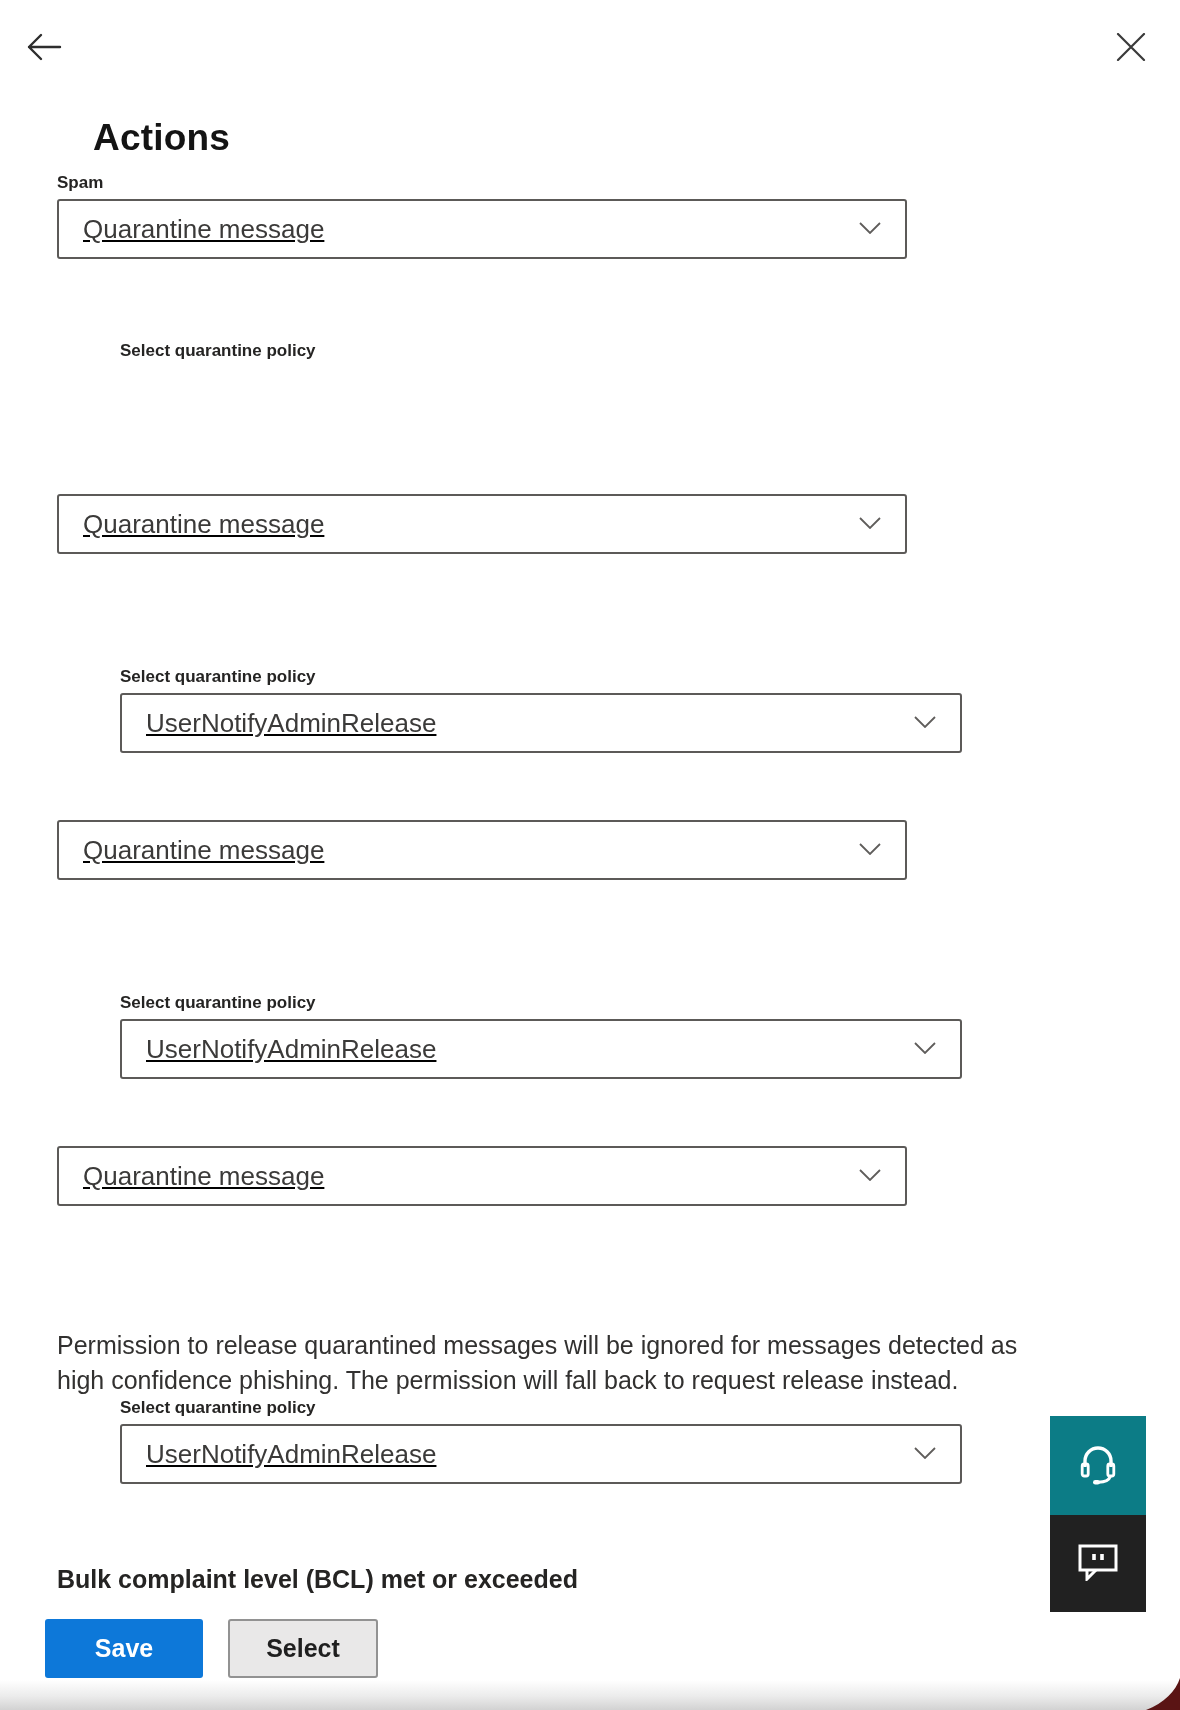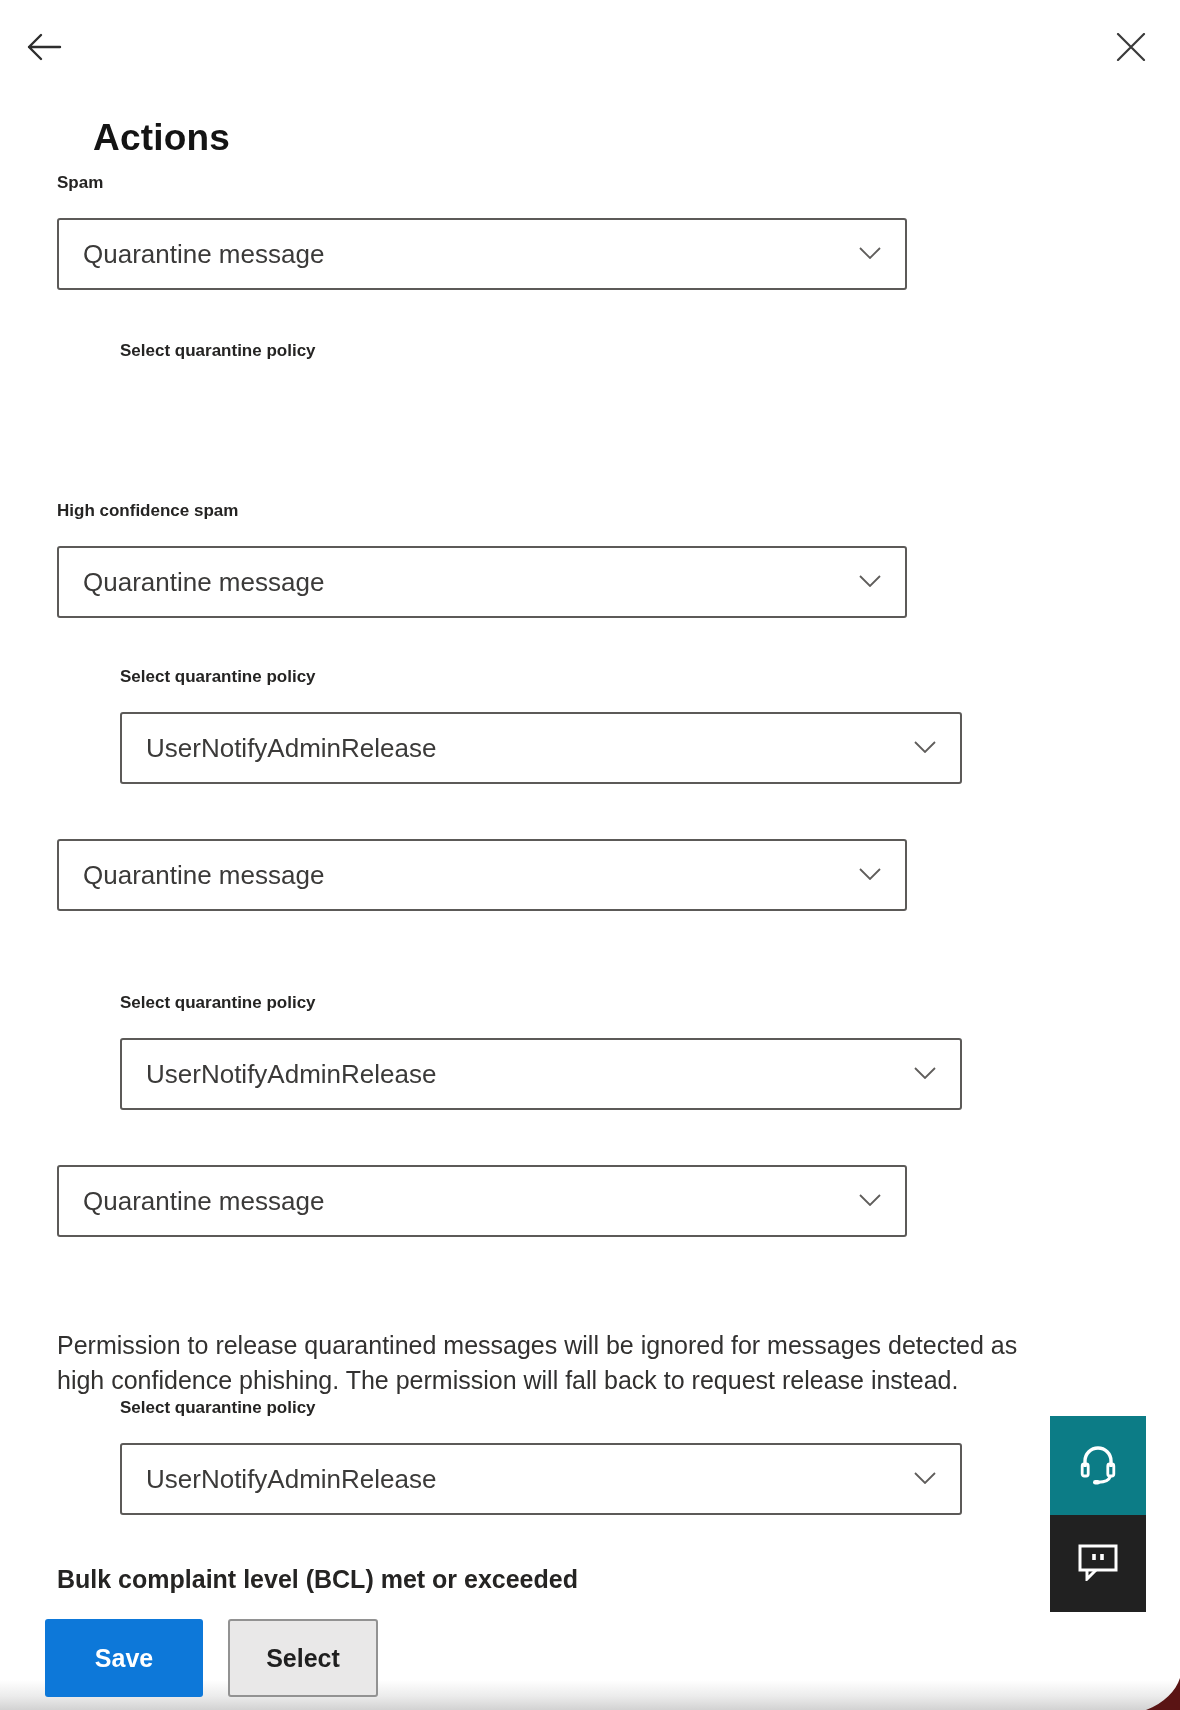--- a/index.html
+++ b/index.html
@@ -31,24 +31,24 @@
   
   .group{position:absolute;left:57px;width:850px;}
   .group.indent{left:120px;width:842px;}
   .g1{top:166px}.g2{top:334px}.g3{top:494px}.g4{top:660px}
   .g5{top:820px}.g6{top:986px}.g7{top:1146px}.g8{top:1391px}
   .field-label{
     font-size:17px;font-weight:700;color:var(--label);
     line-height:33px;height:33px;white-space:nowrap;
   }
   .select{
-    margin-top:19px;height:72px;width:100%;
+    height:60px;width:100%;
     border:2px solid var(--border);border-radius:3px;background:#fff;
     display:flex;align-items:center;justify-content:space-between;
-    padding:0 24px;cursor:pointer;
+    padding:0 24px;cursor:pointer;text-decoration:underline;
   }
   .select .value{font-size:26px;color:var(--value);white-space:nowrap;}
   .select svg{flex:none;}
 
   .note{
     position:absolute;left:57px;top:1303px;width:1080px;
     font-size:25px;line-height:35px;color:var(--body);
     white-space:pre-line;z-index:1;
   }
   .clipped-heading{
@@ -56,21 +56,21 @@
     font-size:25px;font-weight:700;color:var(--label);
     white-space:nowrap;z-index:1;
   }
 
   
   .footer{
     position:absolute;left:0;top:1596px;width:1180px;height:114px;z-index:5;
     background:linear-gradient(180deg,#ffffff 0px,#ffffff 84px,#ececec 100px,#d2d2d2 114px);
   }
   .btn{
-    position:absolute;top:23px;height:78px;border-radius:3px;
+    position:absolute;top:23px;height:59px;border-radius:3px;
     font-family:"Liberation Sans",sans-serif;font-size:25px;font-weight:700;cursor:pointer;
   }
   .btn-save{left:45px;width:158px;background:var(--accent);color:#ffffff;border:none;}
   .btn-cancel{left:228px;width:150px;background:#e9e8e8;color:#1f1f1f;border:2px solid #929292;}
 
   
   .side-btn{
     position:absolute;left:1050px;width:96px;border:none;cursor:pointer;
     display:flex;align-items:center;justify-content:center;z-index:6;padding:0;
   }
@@ -108,21 +108,20 @@
           <path d="M1 1 L11 11 L21 1" fill="none" stroke="#5f5d5b" stroke-width="1.8"></path>
         </svg></span>
   </div>
 </div>
 
 <div class="group indent g2">
   <div class="field-label">Select quarantine policy</div>
 </div>
 
 <div class="group g3">
-  <div class="field-label">High confidence spam</div>
   <div class="select">
     <span class="value">Quarantine message</span>
     <span><svg width="22" height="12" viewBox="0 0 22 12">
           <path d="M1 1 L11 11 L21 1" fill="none" stroke="#5f5d5b" stroke-width="1.8"></path>
         </svg></span>
   </div>
 </div>
 
 <div class="group indent g4">
   <div class="field-label">Select quarantine policy</div>

